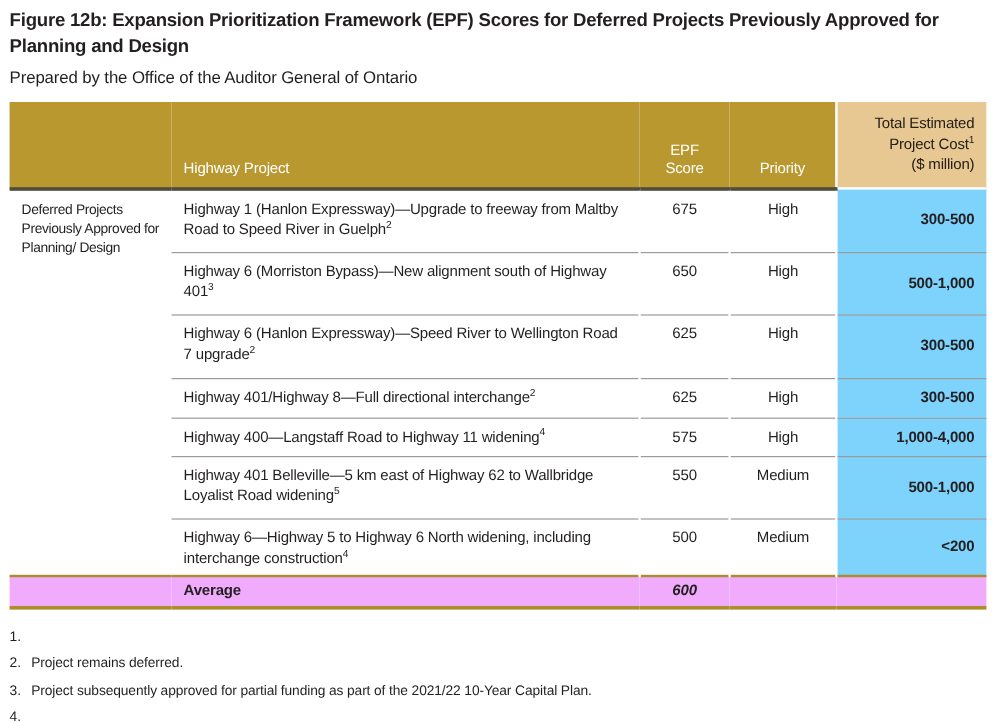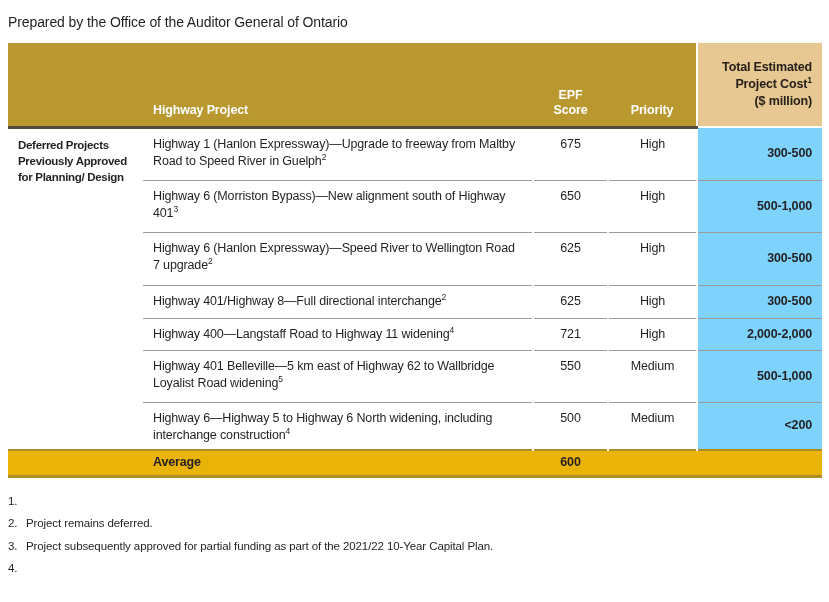--- a/index.html
+++ b/index.html
@@ -18,73 +18,74 @@
 
   table.epf{
     border-collapse:collapse;table-layout:fixed;
     width:814px;margin-top:13px;
     font-size:12.5px;letter-spacing:-0.15px;
   }
   col.c1{width:135px;}col.c2{width:390px;}col.c3{width:75px;}
   col.c4{width:89px;}col.c5{width:125px;}
 
   th{
-    background:#b8982f;color:#ffffff;font-weight:bold;
-    height:84px;box-sizing:border-box;
+    background:#b8982f;color:#ffffff;font-weight:normal;
+    height:72px;box-sizing:border-box;
     vertical-align:bottom;padding:4px 10px 8px 10px;
     border-bottom:3px solid #4f4c3d;
     font-size:12.5px;line-height:15px;text-align:left;
   }
   th.center{text-align:center;}
   th.cost-h{
     background:#e7c792;color:#262019;text-align:right;
     vertical-align:middle;line-height:17px;
     border-bottom:2px solid #ffffff;border-left:2px solid #ffffff;
     padding:4px 10px;
   }
 
   td{
     box-sizing:border-box;vertical-align:top;
     padding:7px 10px 5px 10px;line-height:17px;
     border-bottom:1px solid #9b9b9b;
   }
   td.rowhead{
-    font-weight:bold;border-bottom:none;
+    font-weight:normal;border-bottom:none;
     padding:8px 4px 0 10px;line-height:16px;
     font-size:11.5px;letter-spacing:-0.3px;
     vertical-align:top;
   }
   td.center{text-align:center;border-left:2px solid #ffffff;}
   td.cost{
     background:#7dd3fc;font-weight:bold;text-align:right;
     vertical-align:middle;border-left:2px solid #ffffff;
     padding:2px 10px;
   }
   tr.h53{height:53px;}tr.h52{height:52px;}tr.h33{height:33px;}
   tr.h32{height:32px;}tr.h48{height:48px;margin-top:33px;}
 
   tr.avg td{
-    background:#eab308;color:#231f20;font-weight:bold;
+    background:#f0abfc;color:#231f20;font-weight:bold;
     border-top:2px solid #ab8e28;border-bottom:3px solid #ab8e28;
     vertical-align:middle;height:26px;padding:3px 10px;
     border-left:none;
   }
-  tr.avg td.center{text-align:center;}
+  tr.avg td.center{text-align:center;font-style:italic;}
 
   sup{font-size:8.5px;line-height:0;vertical-align:super;letter-spacing:0;}
 
   .footnotes{margin-top:16px;font-size:11.5px;letter-spacing:-0.1px;}
   .fn{display:flex;margin-bottom:8.5px;line-height:14px;}
   .fn-num{width:18px;flex:none;}
 </style>
 </head>
 <body>
 
 <div class="page">
 
+  <div class="fig-title">Figure 12b: Expansion Prioritization Framework (EPF) Scores for Deferred Projects Previously Approved for Planning and Design</div>
   <div class="fig-sub">Prepared by the Office of the Auditor General of Ontario</div>
 
   <table class="epf">
     <colgroup>
         <col class="c1">
         <col class="c2">
         <col class="c3">
         <col class="c4">
         <col class="c5">
       </colgroup>
@@ -129,23 +130,23 @@
 
     <tr class="h33">
       <td><span>Highway 401/Highway 8—Full directional interchange</span><sup>2</sup></td>
       <td class="center">625</td>
       <td class="center">High</td>
       <td class="cost">300-500</td>
     </tr>
 
     <tr class="h32">
       <td><span>Highway 400—Langstaff Road to Highway 11 widening</span><sup>4</sup></td>
-      <td class="center">721</td>
+      <td class="center">575</td>
       <td class="center">High</td>
-      <td class="cost">2,000-2,000</td>
+      <td class="cost">1,000-4,000</td>
     </tr>
 
     <tr class="h52">
       <td><span>Highway 401 Belleville—5 km east of Highway 62 to Wallbridge Loyalist Road widening</span><sup>5</sup></td>
       <td class="center">550</td>
       <td class="center">Medium</td>
       <td class="cost">500-1,000</td>
     </tr>
 
     <tr class="h48">

